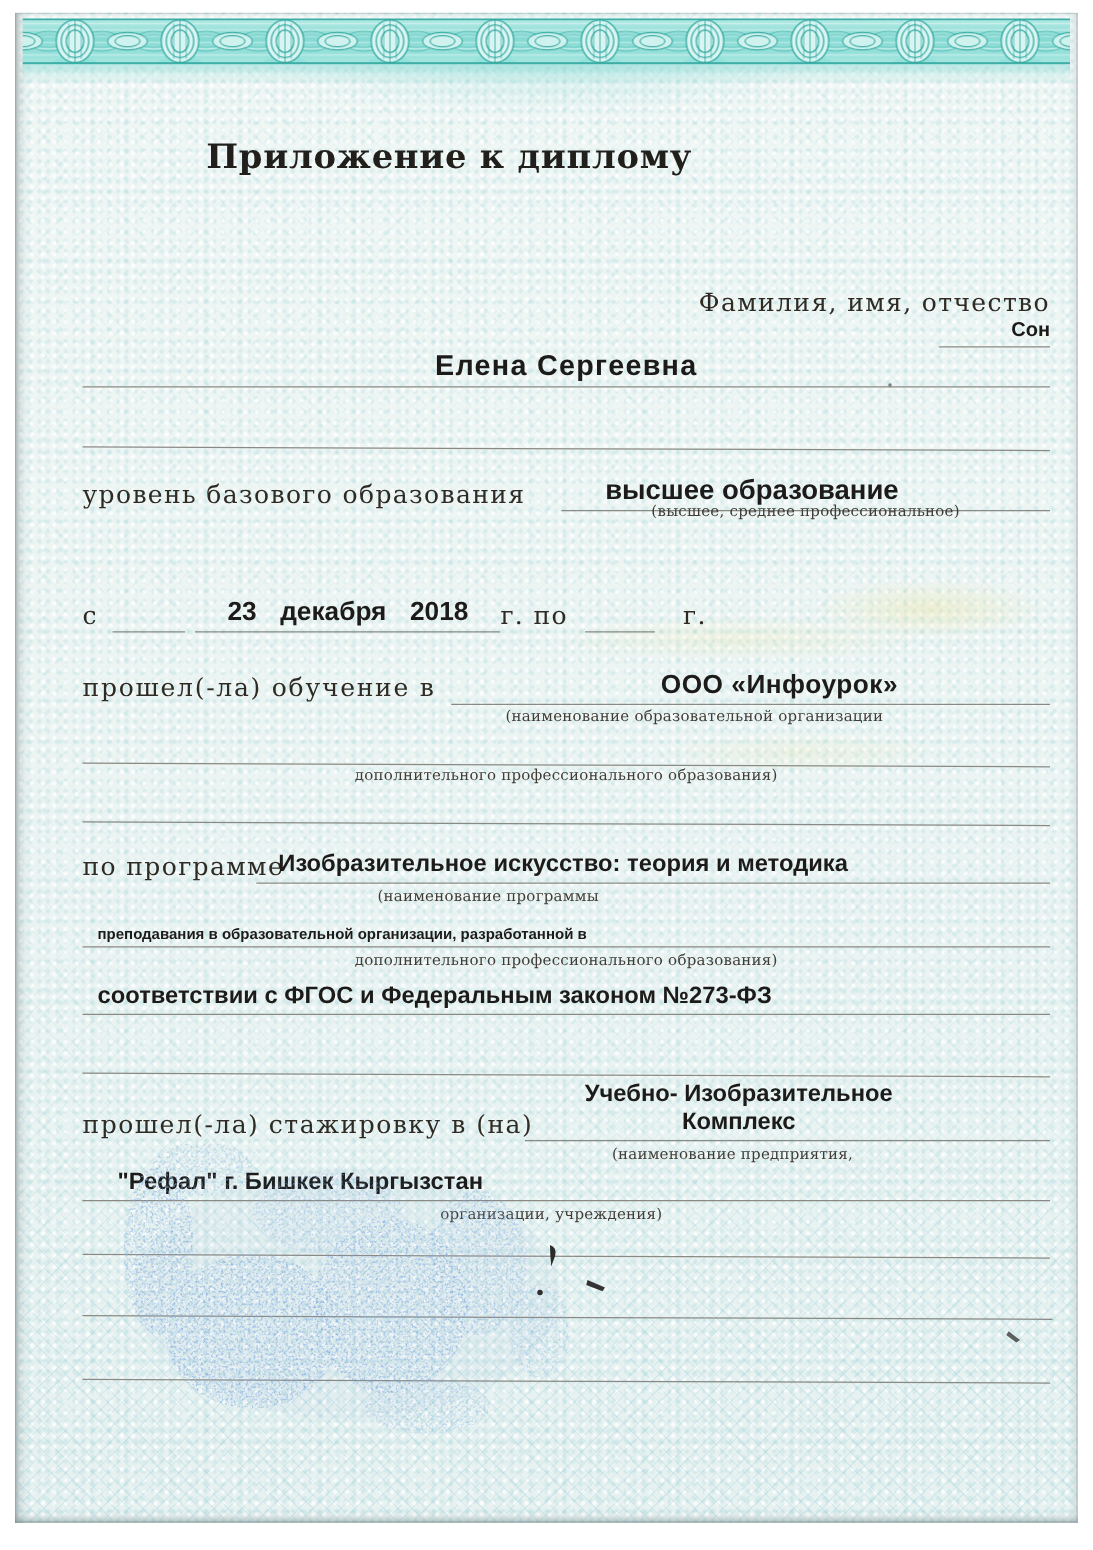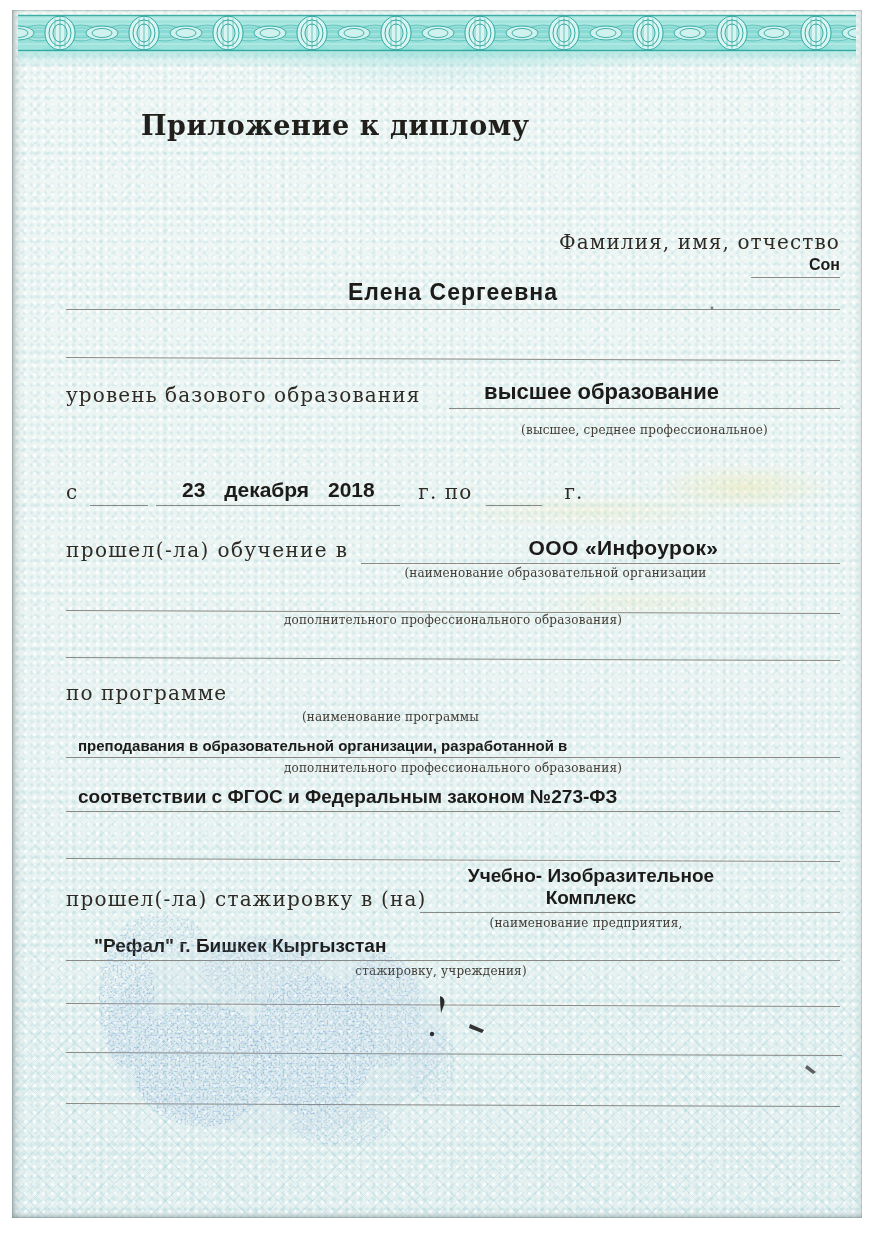--- a/index.html
+++ b/index.html
@@ -30,21 +30,21 @@
   .tints{position:absolute;inset:0;pointer-events:none;
          background-image:
            radial-gradient(ellipse 130px 34px at 86% 39.5%, rgba(236,228,158,0.38), transparent 70%),
            radial-gradient(ellipse 210px 26px at 68% 41.5%, rgba(236,228,158,0.22), transparent 70%),
            radial-gradient(ellipse 160px 22px at 74% 49%,  rgba(234,228,164,0.20), transparent 70%),
            radial-gradient(ellipse 300px 60px at 50% 3%,   rgba(120,214,208,0.30), transparent 75%);}
   .band{position:absolute;left:6px;top:3px;display:block;}
   .band-fade{position:absolute;left:6px;top:41px;width:838px;height:16px;
          background:linear-gradient(180deg, rgba(122,214,208,0.45), rgba(122,214,208,0.0));}
   
-  .title{position:absolute;left:129px;top:100px;font-family:"DejaVu Serif",serif;
+  .title{position:absolute;left:153px;top:100px;font-family:"DejaVu Serif",serif;
          font-weight:bold;font-size:27px;letter-spacing:0.6px;color:#211f1c;text-align:center;}
   .row{position:absolute;left:54px;width:774px;display:flex;align-items:flex-end;}
   .label{font-family:"DejaVu Serif",serif;font-size:20px;letter-spacing:1.1px;color:#2e2a24;
          padding-bottom:2px;white-space:nowrap;}
   .fill{font-family:"Liberation Sans","DejaVu Sans",sans-serif;font-weight:bold;color:#1c1b19;
         border-bottom:1px solid #8a8a84;padding-bottom:3px;text-align:center;}
   .grow{flex:1 1 auto;}
   .hline{position:absolute;height:0;border-bottom:1px solid #8a8a84;transform:rotate(0.22deg);
          transform-origin:left center;}
   .hint{position:absolute;font-family:"DejaVu Serif",serif;font-size:12px;letter-spacing:0.2px;
@@ -53,34 +53,34 @@
   
   #row-name{top:220px;height:33px;flex-direction:column;}   #row-name .fill{font-size:16px;text-align:left;padding-left:58px;}
   #row-given{top:267px;height:33px;}  #row-given .fill{font-size:23px;letter-spacing:1px;}
   #line-e1{top:347px;left:54px;width:774px;}
   #row-edu{top:366px;height:33px;}    #row-edu .label{width:383px;}
   #row-edu .fill{font-size:22px;padding-right:86px;}
   #row-date{top:464px;height:32px;}
   #row-date .fill{font-size:21px;word-spacing:13px;}
   #row-date .b1{width:58px;margin-left:12px;}
   #row-date .d1{width:244px;margin-left:8px;}
-  #row-date .m{margin-left:18px;margin-right:14px;}
+  #row-date .m{margin-right:14px;}
   #row-date .b2{width:56px;margin-right:8px;}
   #row-date .d2{width:246px;}
   #row-date .e{margin-left:14px;}
   #row-train{top:522px;height:32px;gap:16px;}  #row-train .label{width:279px;letter-spacing:1.4px;}
   #row-train .fill{font-size:21px;padding-left:46px;letter-spacing:0.4px;}
   #hint-train1{top:556px;left:296px;width:495px;}
   #line-f1{top:600px;left:54px;width:774px;}
   #hint-train2{top:603px;left:54px;width:774px;}
   #line-e2{top:647px;left:54px;width:774px;}
   #row-prog{top:665px;height:32px;}   #row-prog .label{width:139px;}
   #row-prog .fill{font-size:19px;padding-right:144px;}
   #hint-prog1{top:700px;left:61px;width:635px;}
-  #row-prog2{top:716px;height:32px;}  #row-prog2 .fill{font-size:15px;text-align:left;padding-left:12px;}
+  #row-prog2{top:716px;height:32px;}  #row-prog2 .fill{font-size:12px;text-align:left;padding-left:12px;}
   #hint-prog2{top:751px;left:54px;width:774px;}
   #row-prog3{top:770px;height:32px;}  #row-prog3 .fill{font-size:19px;text-align:left;padding-left:12px;}
   #line-e3{top:848px;left:54px;width:774px;}
   #row-int{top:871px;height:32px;}    #row-int .label{width:354px;letter-spacing:1.2px;}
   #row-int .fill{font-size:19px;padding-right:78px;}
   #hint-int1{top:906px;left:320px;width:508px;}
   #row-int2{top:919px;height:32px;}   #row-int2 .fill{font-size:19px;text-align:left;padding-left:28px;}
   #hint-int2{top:954px;left:54px;width:750px;}
   #line-e4{top:993px;left:54px;width:774px;}
   #line-e5{top:1042px;left:54px;width:776px;}
@@ -150,21 +150,21 @@
     </div>
     <div class="row" id="row-given">
       <span class="fill grow">Елена Сергеевна</span>
     </div>
     <div class="hline" id="line-e1"></div>
 
     <div class="row" id="row-edu">
       <span class="label">уровень базового образования</span>
       <span class="fill grow">высшее образование</span>
     </div>
-    <div class="hint" style="top:413px;left:437px;width:391px;">(высшее, среднее профессиональное)</div>
+    <div class="hint" style="top:392px;left:437px;width:391px;">(высшее, среднее профессиональное)</div>
 
     <div class="row" id="row-date">
       <span class="label">с</span>
       <span class="blank b1"></span>
       <span class="fill d1">23 декабря 2018</span>
       <span class="label m">г. по</span>
       <span class="blank b2"></span>
       <span class="label e">г.</span>
     </div>
 
@@ -172,40 +172,41 @@
       <span class="label">прошел(-ла) обучение в</span>
       <span class="fill grow">ООО «Инфоурок»</span>
     </div>
     <div class="hint" id="hint-train1">(наименование образовательной организации</div>
     <div class="hline" id="line-f1"></div>
     <div class="hint" id="hint-train2">дополнительного профессионального образования)</div>
     <div class="hline" id="line-e2"></div>
 
     <div class="row" id="row-prog">
       <span class="label">по программе</span>
+      <span class="fill grow">Изобразительное искусство: теория и методика</span>
     </div>
     <div class="hint" id="hint-prog1">(наименование программы</div>
     <div class="row" id="row-prog2">
       <span class="fill grow">преподавания в образовательной организации, разработанной в</span>
     </div>
     <div class="hint" id="hint-prog2">дополнительного профессионального образования)</div>
     <div class="row" id="row-prog3">
       <span class="fill grow">соответствии с ФГОС и Федеральным законом №273-ФЗ</span>
     </div>
     <div class="hline" id="line-e3"></div>
 
     <div class="row" id="row-int">
       <span class="label">прошел(-ла) стажировку в (на)</span>
       <span class="fill grow">Учебно- Изобразительное Комплекс</span>
     </div>
     <div class="hint" id="hint-int1">(наименование предприятия,</div>
     <div class="row" id="row-int2">
       <span class="fill grow">"Рефал" г. Бишкек Кыргызстан</span>
     </div>
-    <div class="hint" id="hint-int2">стажировку, учреждения)</div>
+    <div class="hint" id="hint-int2">организации, учреждения)</div>
 
     <div class="hline" id="line-e4"></div>
     <div class="hline" id="line-e5"></div>
     <div class="hline" id="line-e6"></div>
 
     <svg class="stamp" width="420" height="235" viewBox="0 0 420 235">
       <defs>
         <filter id="speckle" x="-20%" y="-20%" width="140%" height="140%">
           <feTurbulence type="fractalNoise" baseFrequency="0.5" numOctaves="2" seed="7" result="noise"></feTurbulence>
           <feColorMatrix in="noise" type="matrix" values="0 0 0 0 0.27  0 0 0 0 0.44  0 0 0 0 0.77  0 0 0 2.8 -1.32" result="dots"></feColorMatrix>

